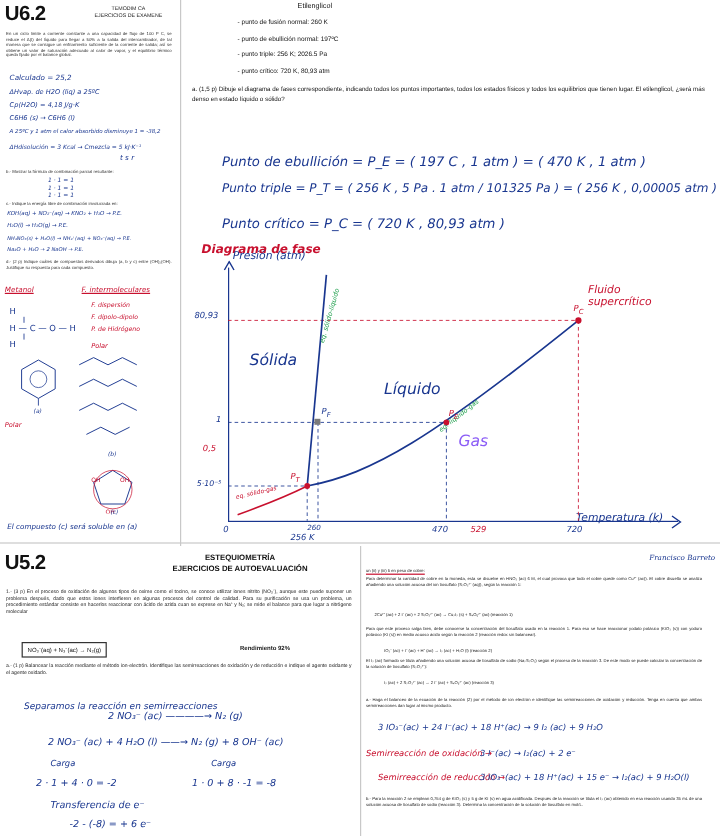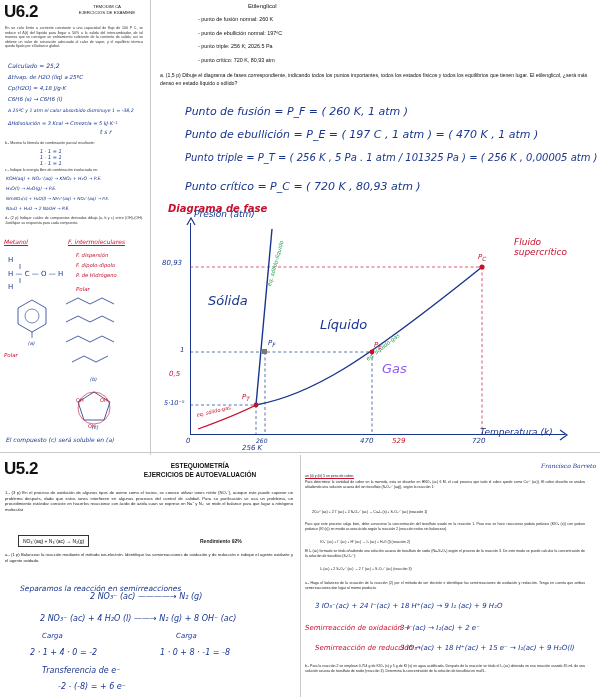--- a/index.html
+++ b/index.html
@@ -127,21 +127,20 @@
 
   <div class="eg-title">Etilenglicol</div>
   <div class="eg-bullets">
     <div>- punto de fusión normal: 260 K</div>
     <div>- punto de ebullición normal: 197ºC</div>
     <div>- punto triple: 256 K; 2026.5 Pa</div>
     <div>- punto crítico: 720 K, 80,93 atm</div>
   </div>
   <div class="eg-q">a. (1,5 p) Dibuje el diagrama de fases correspondiente, indicando todos los puntos importantes, todos los estados físicos y todos los equilibrios que tienen lugar. El etilenglicol, ¿será más denso en estado líquido o sólido?</div>
 
-  <div class="big-hw" style="left:185px;top:105px;font-size:11px;">Punto de fusión = P_F = ( 260 K, 1 atm )</div>
   <div class="big-hw" style="left:185px;top:128px;font-size:11px;">Punto de ebullición = P_E = ( 197 C , 1 atm ) = ( 470 K , 1 atm )</div>
   <div class="big-hw" style="left:185px;top:152px;font-size:10px;">Punto triple = P_T = ( 256 K , 5 Pa .  1 atm / 101325 Pa ) = ( 256 K , 0,00005 atm )</div>
   <div class="big-hw" style="left:185px;top:180px;font-size:11px;">Punto crítico = P_C = ( 720 K ,  80,93 atm )</div>
 
   <div class="big-hw hw-red" style="left:168px;top:203px;font-size:10px;color:#c8102e;font-weight:bold;">Diagrama de fase</div>
 
   <div class="pd">
 
     <div class="axis" style="left:30px;top:8px;width:1.4px;height:212px;"></div>
     <div class="axis" style="left:30px;top:219px;width:375px;height:1.4px;"></div>
@@ -186,21 +185,21 @@
 
       <circle cx="96" cy="190" r="2.4" fill="#c8102e"></circle>
       <rect x="102" y="134" width="5" height="5" fill="#7a7a7a"></rect>
       <circle cx="212" cy="137" r="2.4" fill="#c8102e"></circle>
       <circle cx="322" cy="52" r="2.6" fill="#c8102e"></circle>
     </svg>
 
     <div class="pd-label hw-blue" style="left:48px;top:78px;font-size:13px;color:#19368f;">Sólida</div>
     <div class="pd-label hw-blue" style="left:160px;top:78px;font-size:13px;color:#19368f;margin-top:24px;">Líquido</div>
     <div class="pd-label" style="left:222px;top:146px;font-size:13px;color:#8b5cf6;">Gas</div>
-    <div class="pd-label hw-red" style="left:330px;top:22px;font-size:9px;color:#c8102e;line-height:10px;width:60px;margin-left:24px;">Fluido supercrítico</div>
+    <div class="pd-label hw-red" style="left:330px;top:22px;font-size:9px;color:#c8102e;line-height:10px;width:60px;">Fluido supercrítico</div>
 
     <div class="pd-label" style="left:106px;top:70px;font-size:5.5px;color:#1d9e4b;transform:rotate(-74deg);transform-origin:left top;">eq. sólido-líquido</div>
     <div class="pd-label" style="left:205px;top:142px;font-size:5.5px;color:#1d9e4b;transform:rotate(-38deg);transform-origin:left top;">eq. líquido-gas</div>
     <div class="pd-label" style="left:36px;top:197px;font-size:5px;color:#c8102e;transform:rotate(-13deg);transform-origin:left top;">eq. sólido-gas</div>
 
     <div class="pd-label hw-red" style="left:82px;top:178px;font-size:7px;">P<sub>T</sub></div>
     <div class="pd-label hw-blue" style="left:108px;top:124px;font-size:7px;">P<sub>F</sub></div>
     <div class="pd-label hw-red" style="left:214px;top:126px;font-size:7px;">P<sub>E</sub></div>
     <div class="pd-label hw-red" style="left:318px;top:38px;font-size:7px;">P<sub>C</sub></div>
   </div>

